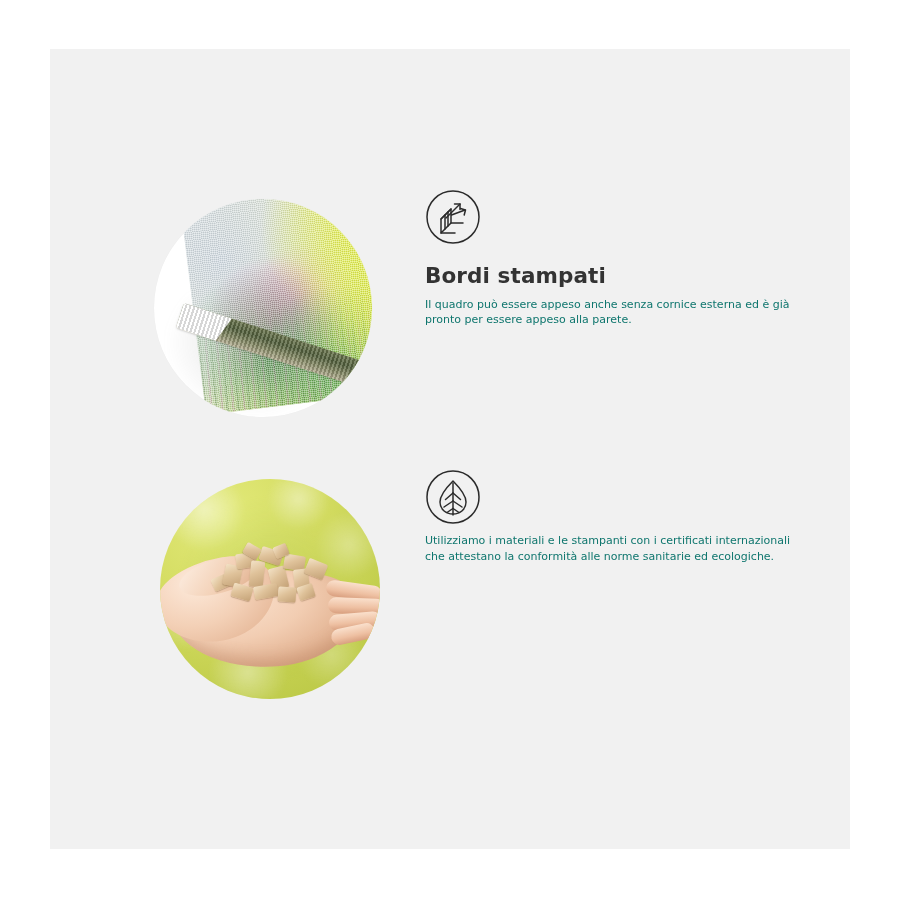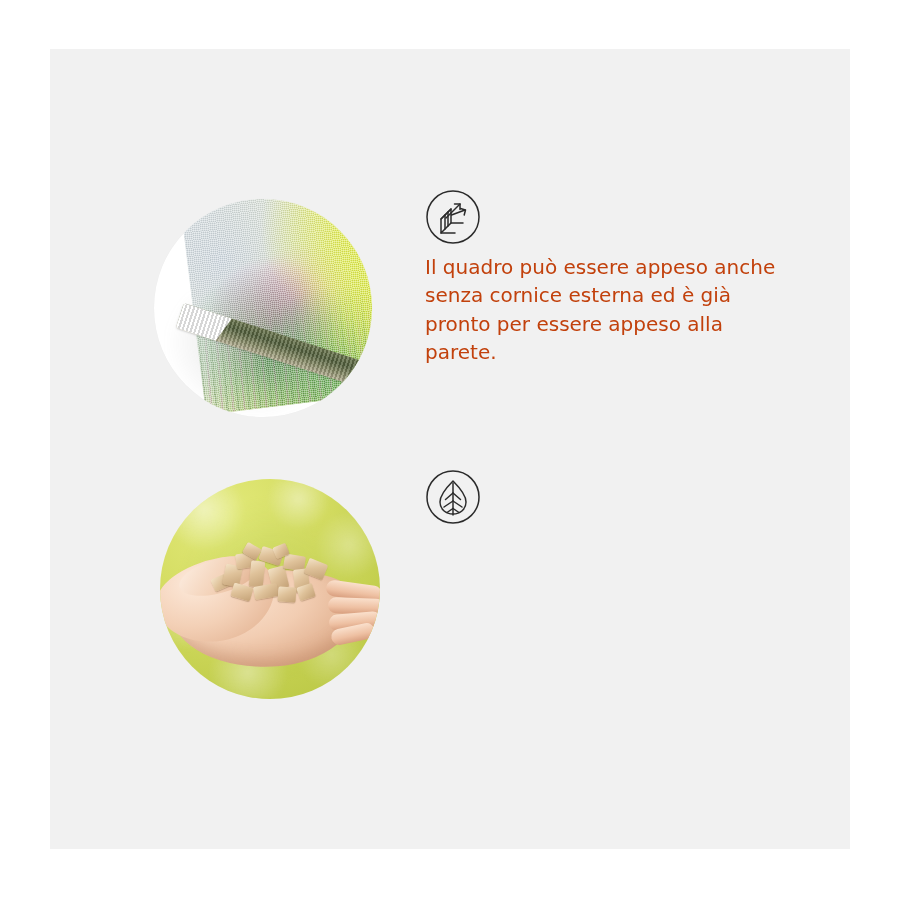--- a/index.html
+++ b/index.html
@@ -258,22 +258,22 @@
   .f-title {
     margin: 18px 0 0 0;
     font-size: 21.5px;
     font-weight: bold;
     color: #333333;
     letter-spacing: 0.1px;
     line-height: 1.2;
   }
   .f-desc {
     margin: 8px 0 0 0;
-    font-size: 20px;
-    color: #c2410c;
+    font-size: 11px;
+    color: #0f766e;
     line-height: 1.42;
     max-width: 368px;
   }
 </style>
 </head>
 <body>
 
 <div id="root">
 
   <div class="panel">
@@ -301,20 +301,21 @@
             <path d="M16 44 L30 44"></path>
             <path d="M16 30 L26 20"></path>
             <path d="M20 26 L20 40"></path>
             <path d="M23 23 L23 37"></path>
             <path d="M21 29 L35 15"></path>
             <path d="M29.5 15 L35 15 L35 20.5"></path>
             <path d="M26.5 26 L40 21"></path>
             <path d="M35.5 19.5 L40.5 21 L39.2 26"></path>
           </svg>
         </div>
+        <div class="f-title">Bordi stampati</div>
         <div class="f-desc">Il quadro può essere appeso anche senza cornice esterna ed è già pronto per essere appeso alla parete.</div>
       </div>
 
     </div>
 
     <div class="feature feature-eco">
 
       <div class="media">
         <div class="eco-circle">
           <div class="eco-bokeh"></div>
@@ -356,18 +357,19 @@
             <path d="M28 12 C36.5 20.5 41 27 41 33 C41 40.2 35.2 45 28 45 C20.8 45 15 40.2 15 33 C15 27 19.5 20.5 28 12 Z" fill="none"></path>
             <path d="M28 14 L28 46"></path>
             <path d="M28 24 L20.5 30.5"></path>
             <path d="M28 24 L35.5 30.5"></path>
             <path d="M28 32 L19 38"></path>
             <path d="M28 32 L37 38"></path>
             <path d="M28 39.5 L22 43.5"></path>
             <path d="M28 39.5 L34 43.5"></path>
           </svg>
         </div>
+        <div class="f-desc">Utilizziamo i materiali e le stampanti con i certificati internazionali che attestano la conformità alle norme sanitarie ed ecologiche.</div>
       </div>
 
     </div>
 
   </div>
 </div>
 
 </body></html>

